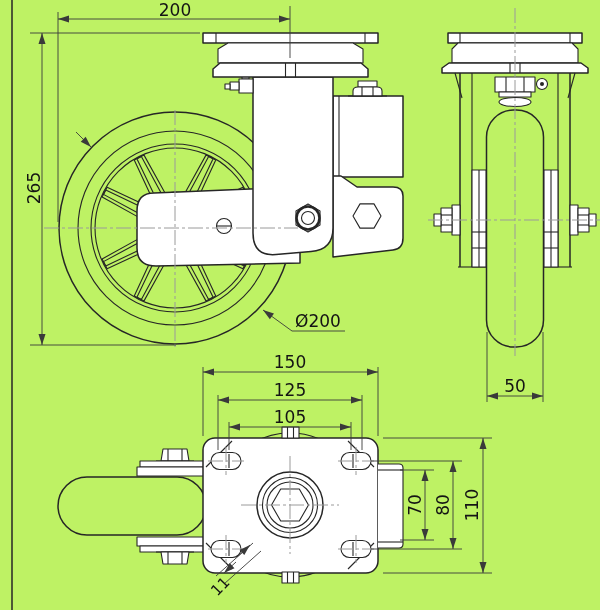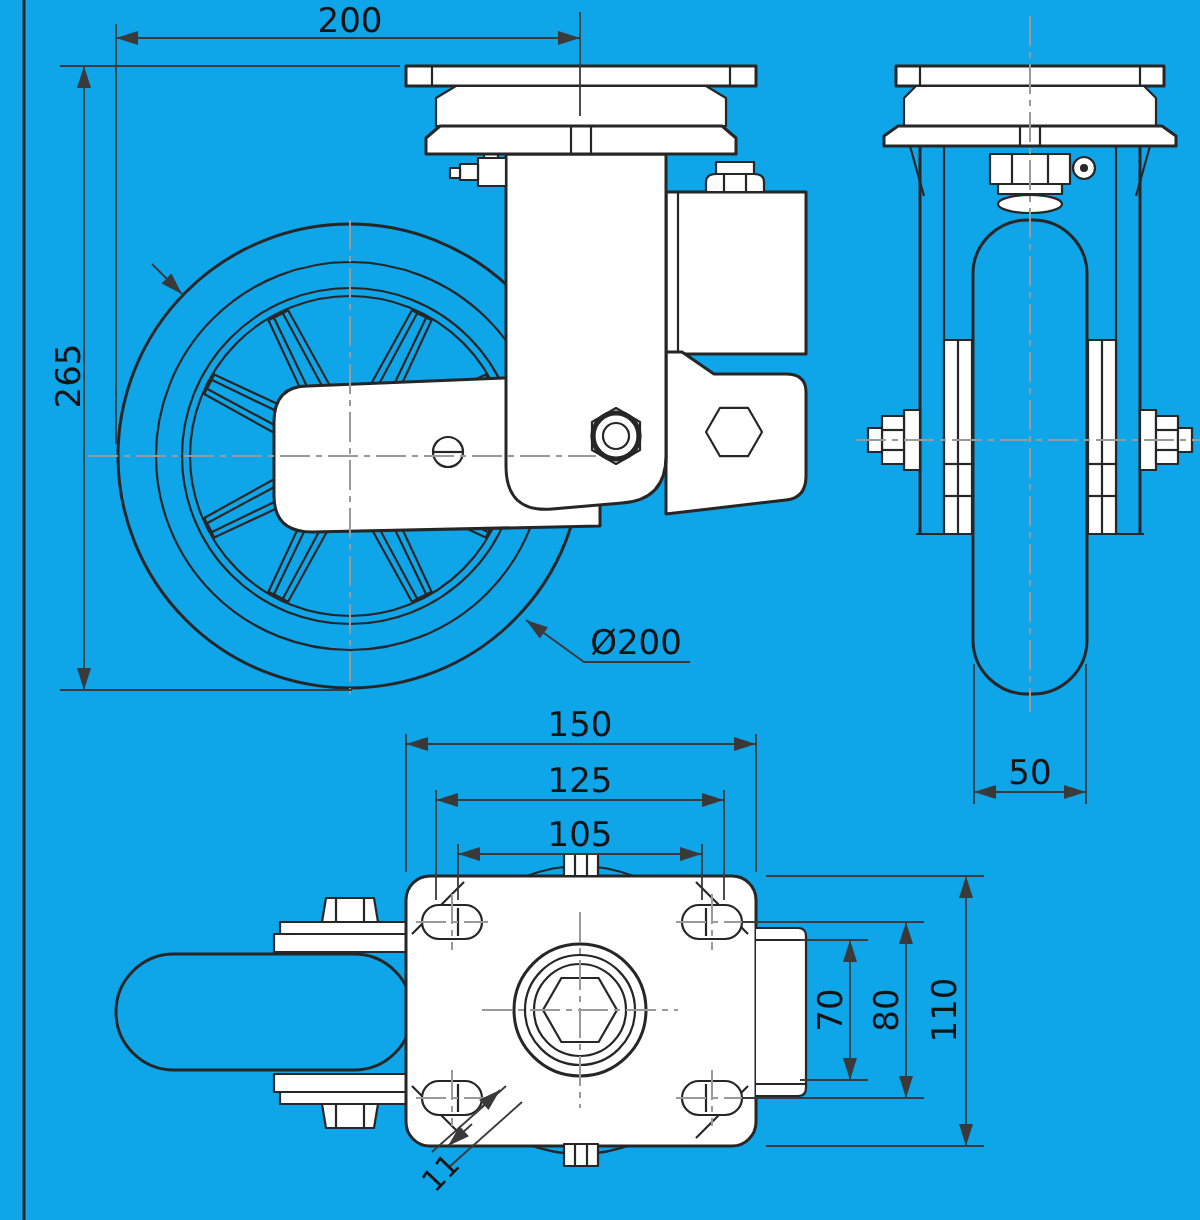--- a/index.html
+++ b/index.html
@@ -1,16 +1,16 @@
 <!DOCTYPE html>
 <html><head>
 <meta charset="utf-8">
 <style>
   html,body{margin:0;padding:0;background:#fff;}
-  #sheet{width:600px;height:610px;background:#0ea5e9;position:relative;overflow:hidden;}
+  #sheet{width:600px;height:610px;background:#bef264;position:relative;overflow:hidden;}
   svg{display:block;}
   .ol  {fill:none;stroke:#262626;stroke-width:1.5;stroke-linejoin:round;}
   .ol2 {fill:none;stroke:#262626;stroke-width:1.1;stroke-linejoin:round;}
   .wf  {fill:#fff;stroke:#262626;stroke-width:1.5;stroke-linejoin:round;}
   .wf2 {fill:#fff;stroke:#262626;stroke-width:1.1;stroke-linejoin:round;}
   .dim {fill:none;stroke:#3a3a3a;stroke-width:0.9;}
   .cl  {fill:none;stroke:#9a9a9a;stroke-width:1;stroke-dasharray:15 3 3 3;}
   .dtxt {font:17px "DejaVu Sans",sans-serif;fill:#141414;}
   .dtxt2{font:15px "DejaVu Sans",sans-serif;fill:#141414;}
 </style>

